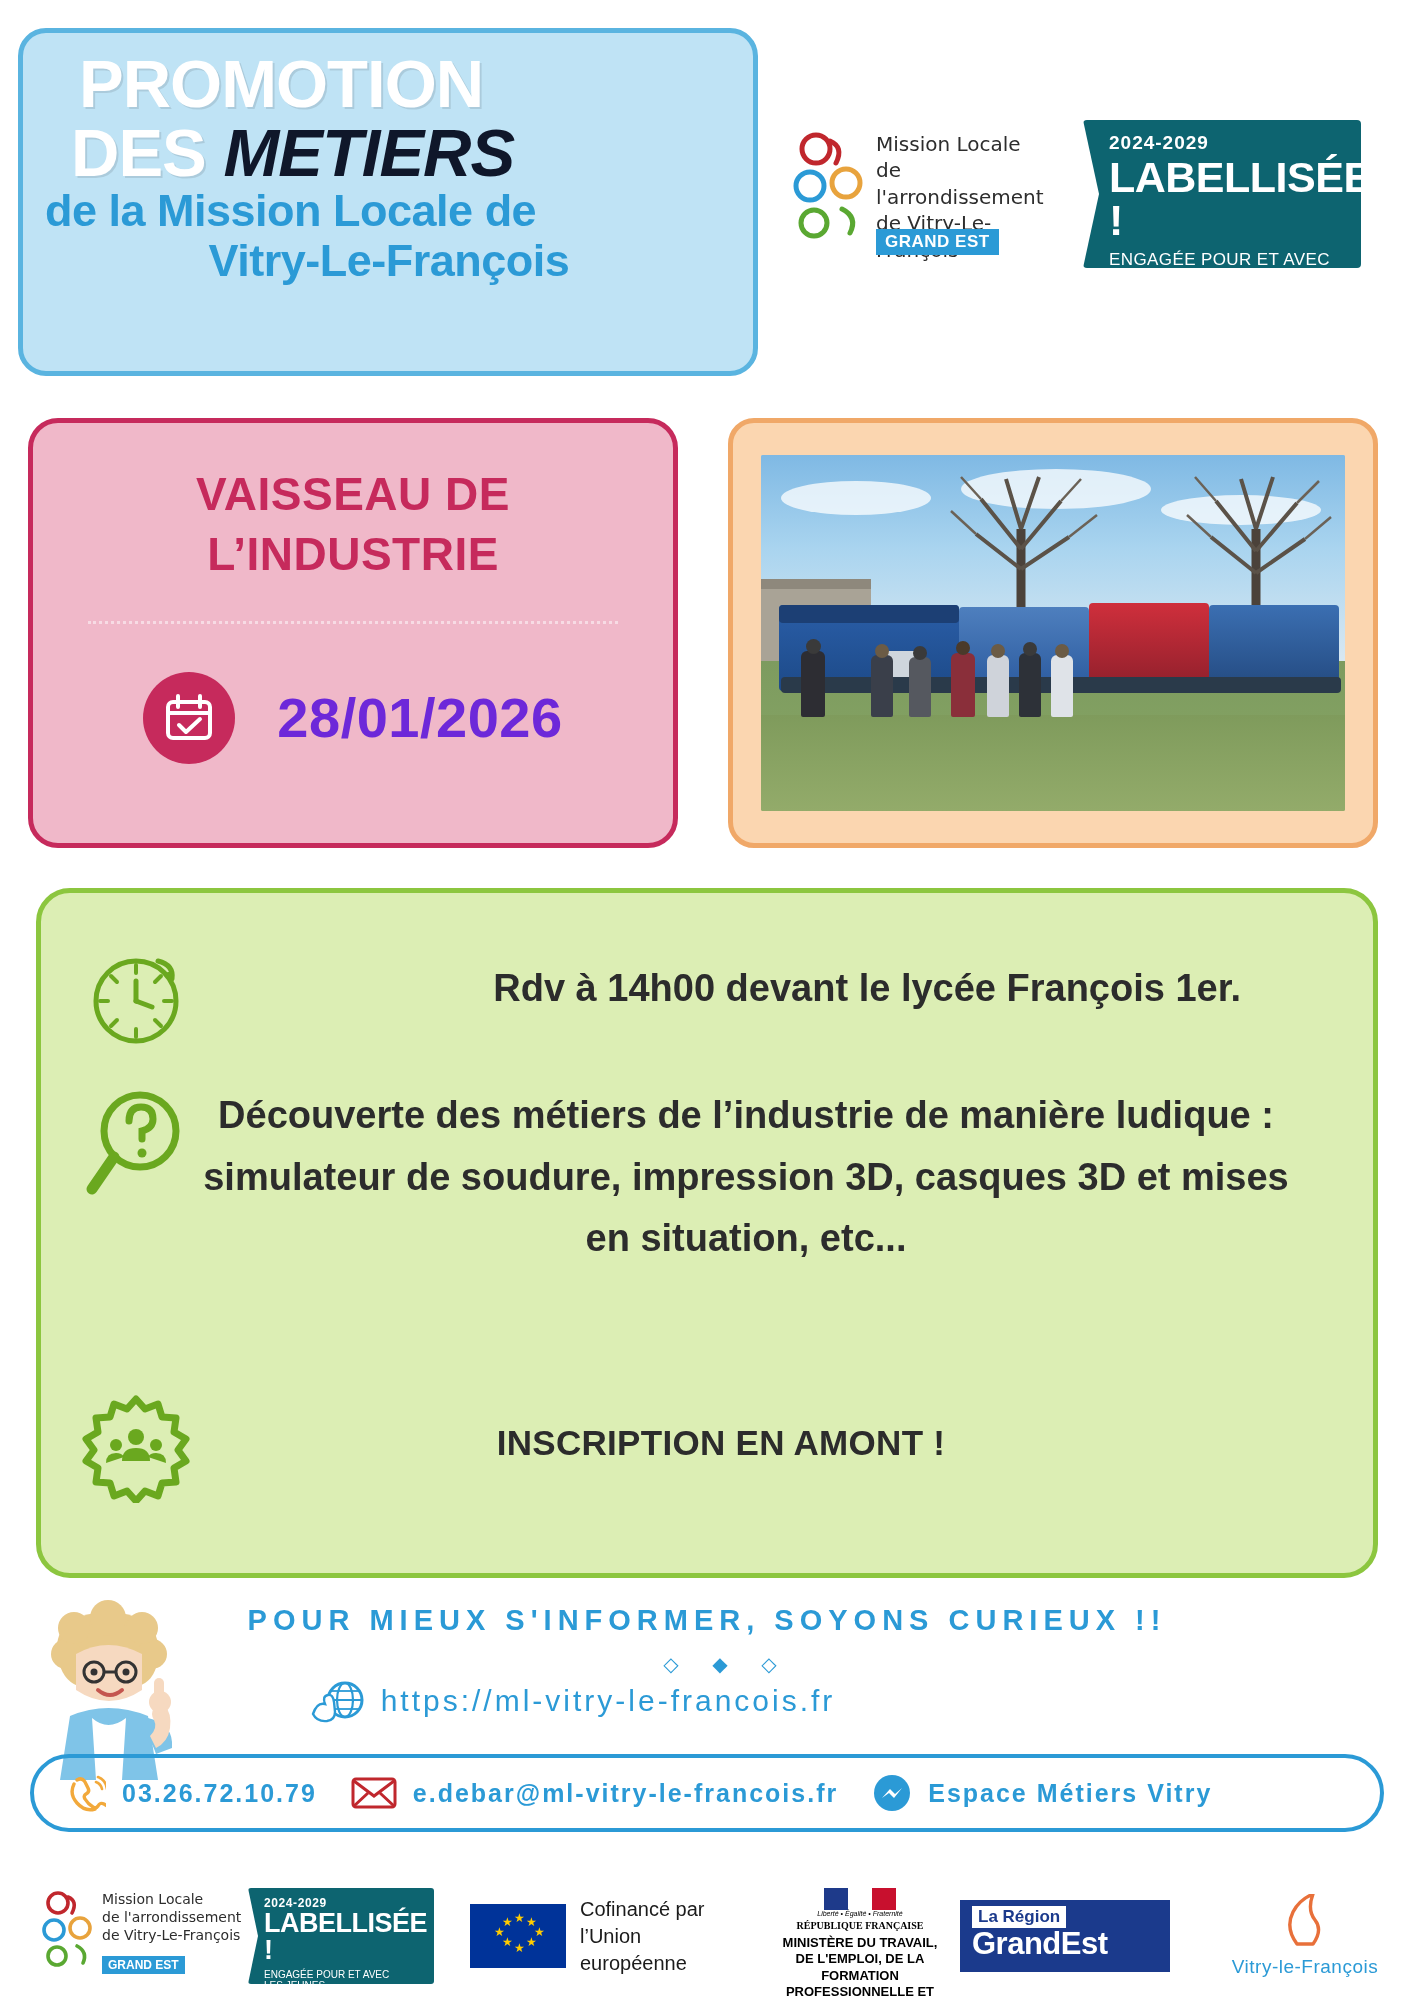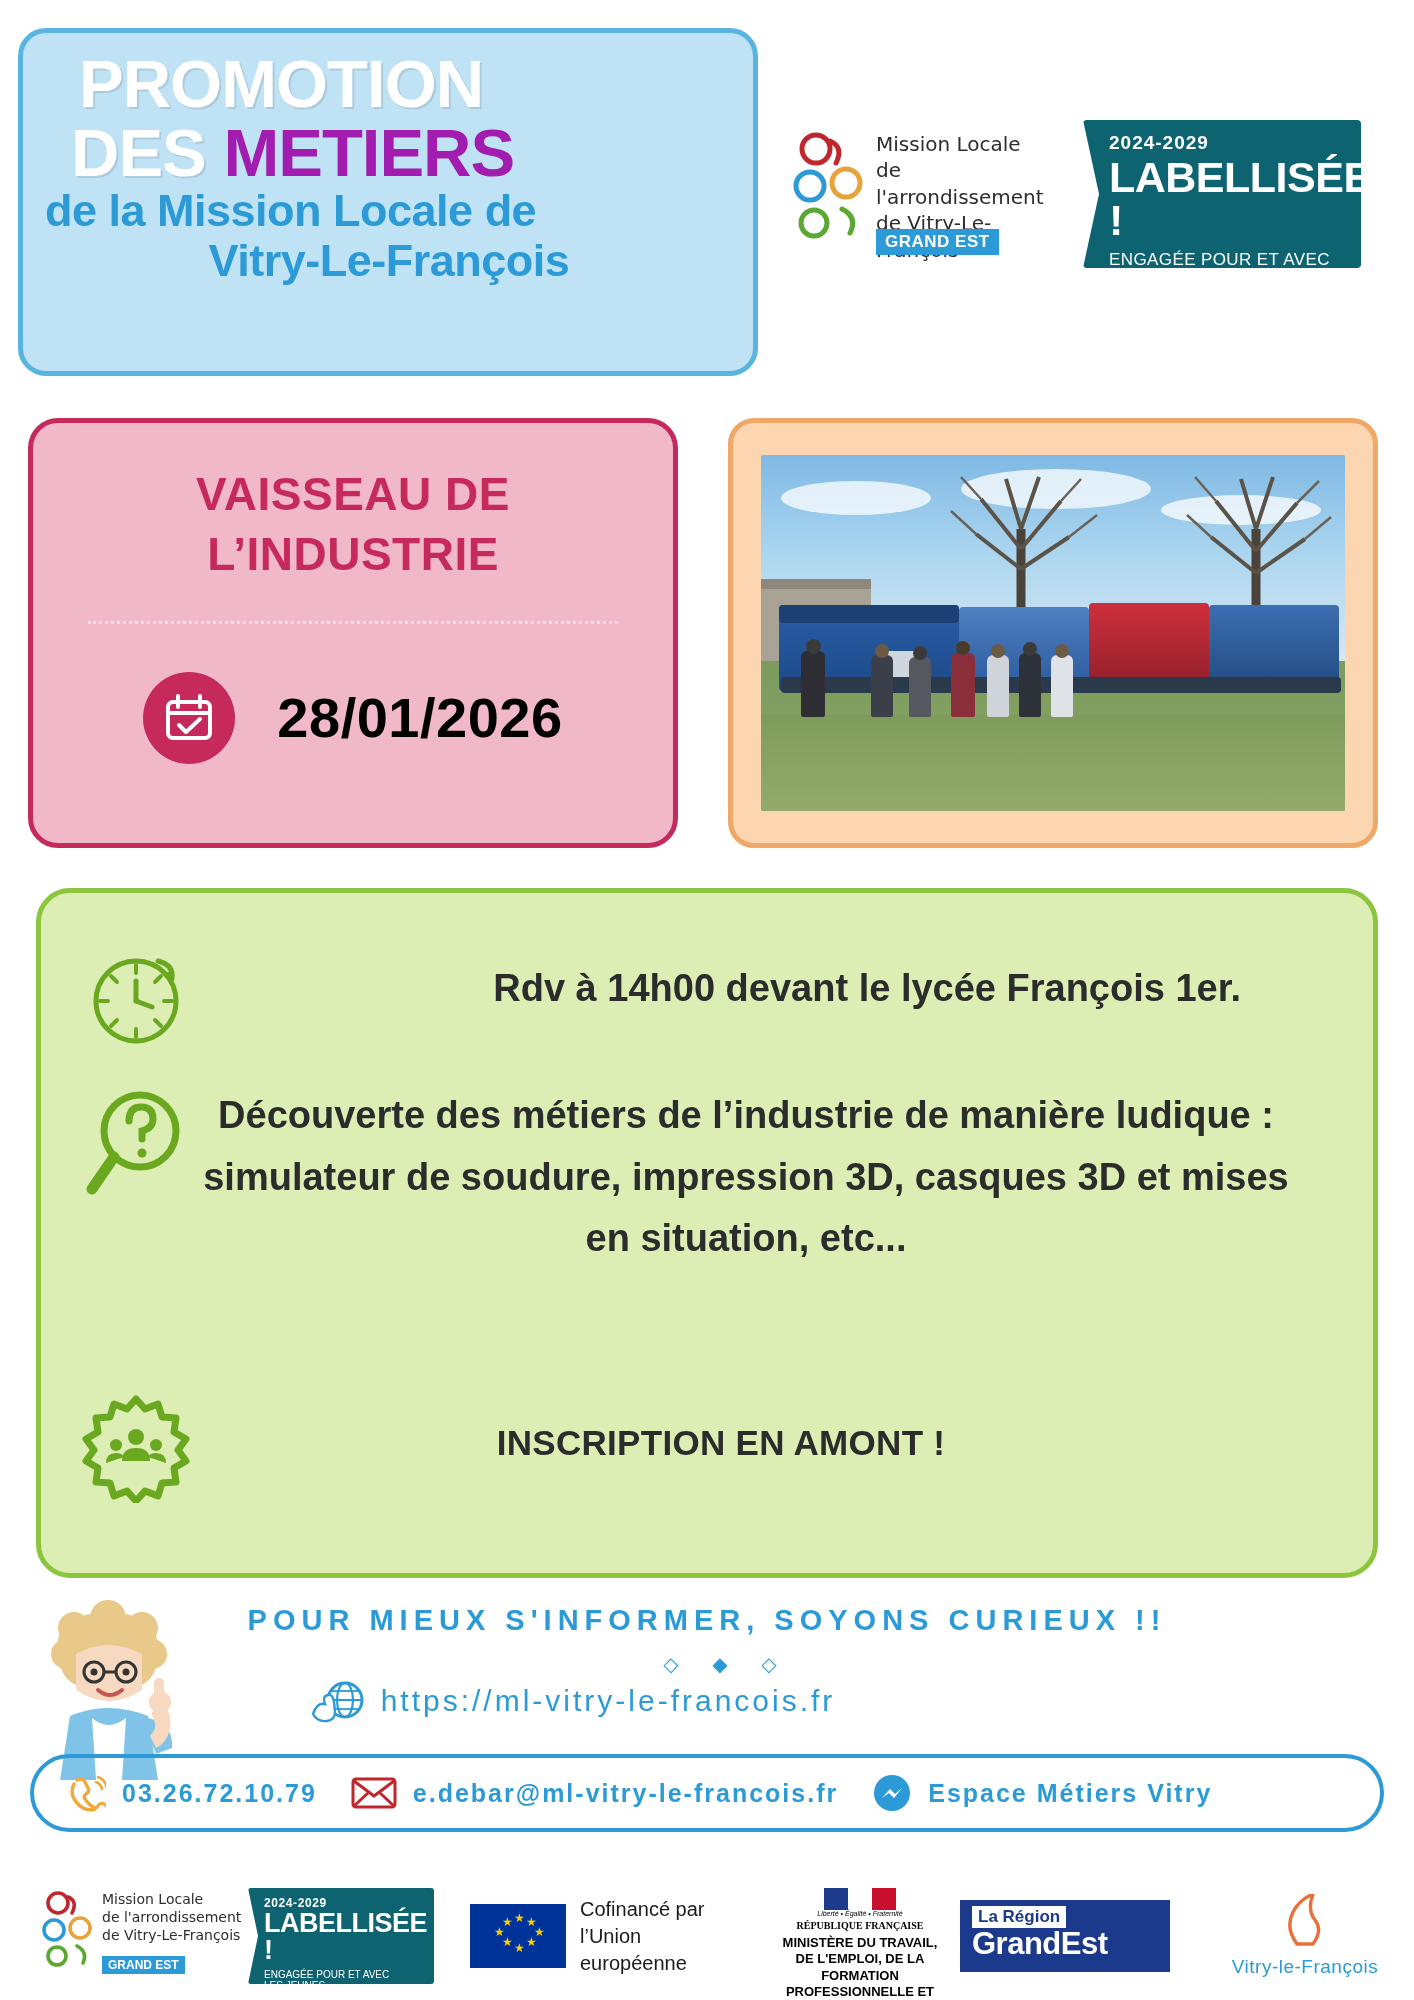--- a/index.html
+++ b/index.html
@@ -39,21 +39,21 @@
   }
   .title-line2 {
     font-size: 67px;
     font-weight: bold;
     letter-spacing: -1px;
     line-height: 1.0;
     margin-left: 26px;
     margin-top: 2px;
   }
   .t-white { color: #ffffff; text-shadow: 2px 2px 0 rgba(0,0,0,0.10); }
-  .t-dark { color: #a21caf; }
+  .t-dark { color: #0f172a; font-style: italic; }
   .title-line3 {
     font-size: 45px;
     font-weight: bold;
     color: #2b9ad6;
     line-height: 1.12;
     letter-spacing: -0.5px;
   }
   .title-line4 {
     font-size: 45px;
     font-weight: bold;
@@ -138,21 +138,21 @@
     gap: 42px;
     margin-top: 48px;
   }
   .cal-icon {
     width: 92px; height: 92px;
     border-radius: 50%;
     background: #c62a5c;
     display: flex; align-items: center; justify-content: center;
   }
   .pink-date {
-    font-size: 56px; font-weight: bold; color: #000000;
+    font-size: 56px; font-weight: bold; color: #6d28d9;
     letter-spacing: 0.5px;
   }
 
   
   .photo-card {
     position: absolute;
     left: 728px; top: 418px;
     width: 650px; height: 430px;
     background: #fbd6b0;
     border: 5px solid #f0a868;

